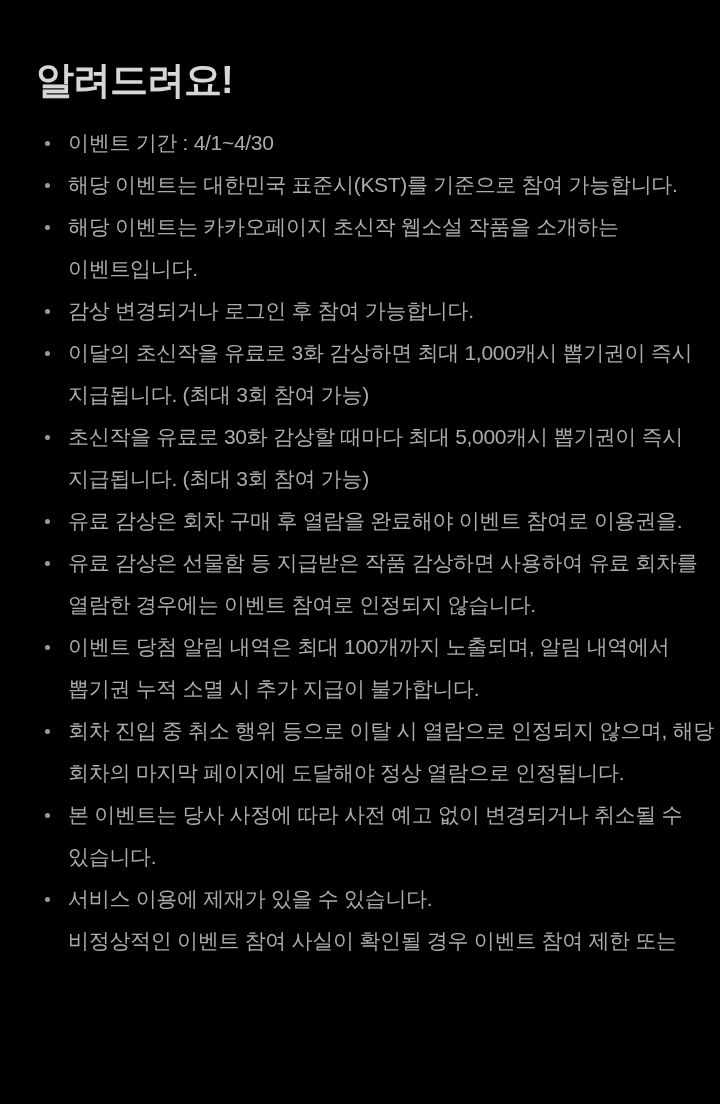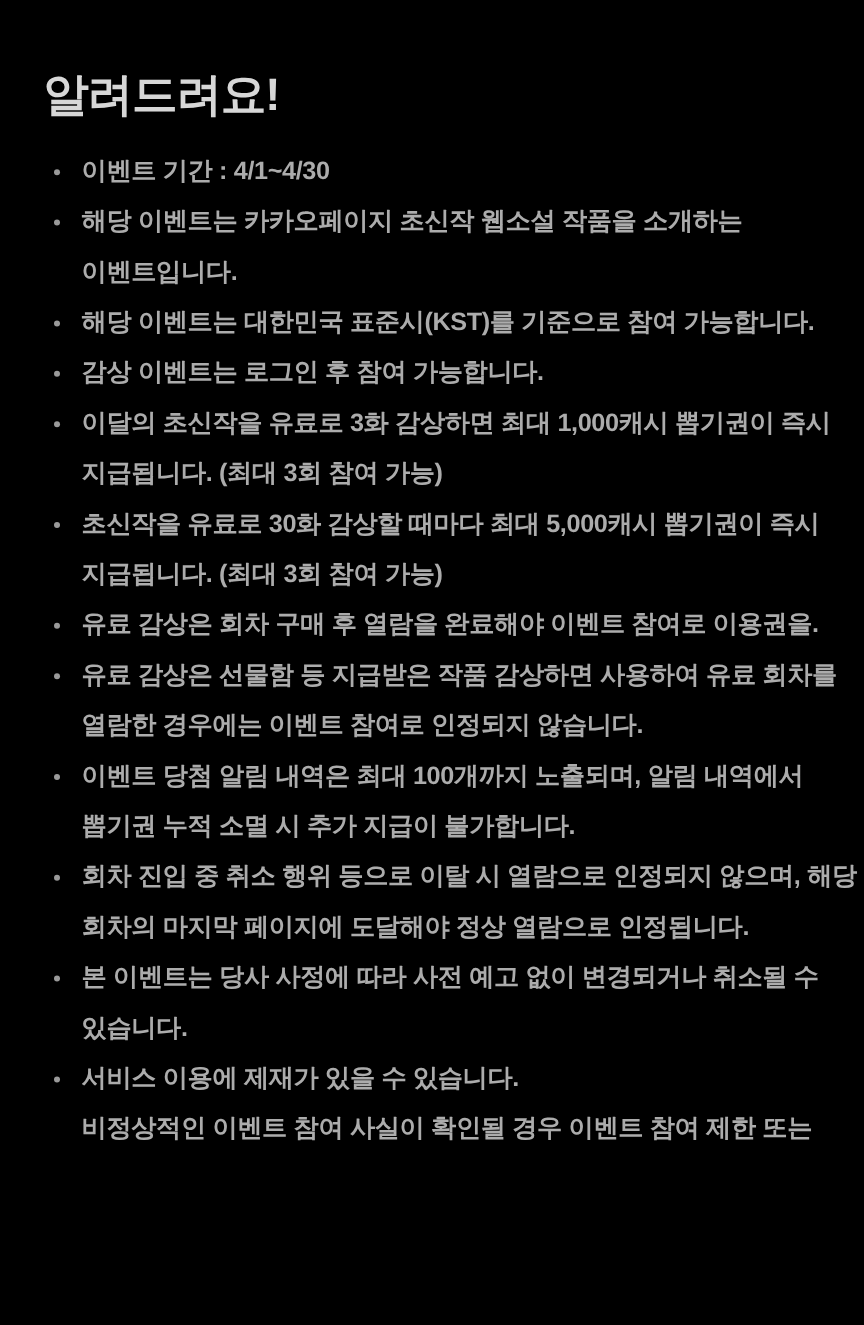--- a/index.html
+++ b/index.html
@@ -28,21 +28,21 @@
   .list {
     margin: 20px 0 0 0;
     padding: 0;
     list-style: none;
   }
   .item {
     position: relative;
     padding-left: 32px;
     color: var(--text-color, #acacac);
     font-size: 21px;
-    font-weight: 700;
+    font-weight: 400;
     line-height: 42px;
     letter-spacing: -0.3px;
   }
   .dot {
     position: absolute;
     left: 9px;
     top: 19px;
     width: 5px;
     height: 5px;
     border-radius: 50%;
@@ -60,34 +60,34 @@
   <ul class="list">
       <li class="item">
         <span class="dot"></span>
         <div class="lines">
           <div class="line">이벤트 기간 : 4/1~4/30</div>
         </div>
       </li>
       <li class="item">
         <span class="dot"></span>
         <div class="lines">
+          <div class="line">해당 이벤트는 대한민국 표준시(KST)를 기준으로 참여 가능합니다.</div>
+        </div>
+      </li>
+      <li class="item">
+        <span class="dot"></span>
+        <div class="lines">
           <div class="line">해당 이벤트는 카카오페이지 초신작 웹소설 작품을 소개하는</div>
           <div class="line">이벤트입니다.</div>
         </div>
       </li>
       <li class="item">
         <span class="dot"></span>
         <div class="lines">
-          <div class="line">해당 이벤트는 대한민국 표준시(KST)를 기준으로 참여 가능합니다.</div>
-        </div>
-      </li>
-      <li class="item">
-        <span class="dot"></span>
-        <div class="lines">
-          <div class="line">감상 이벤트는 로그인 후 참여 가능합니다.</div>
+          <div class="line">감상 변경되거나 로그인 후 참여 가능합니다.</div>
         </div>
       </li>
       <li class="item">
         <span class="dot"></span>
         <div class="lines">
           <div class="line">이달의 초신작을 유료로 3화 감상하면 최대 1,000캐시 뽑기권이 즉시</div>
           <div class="line">지급됩니다. (최대 3회 참여 가능)</div>
         </div>
       </li>
       <li class="item">

